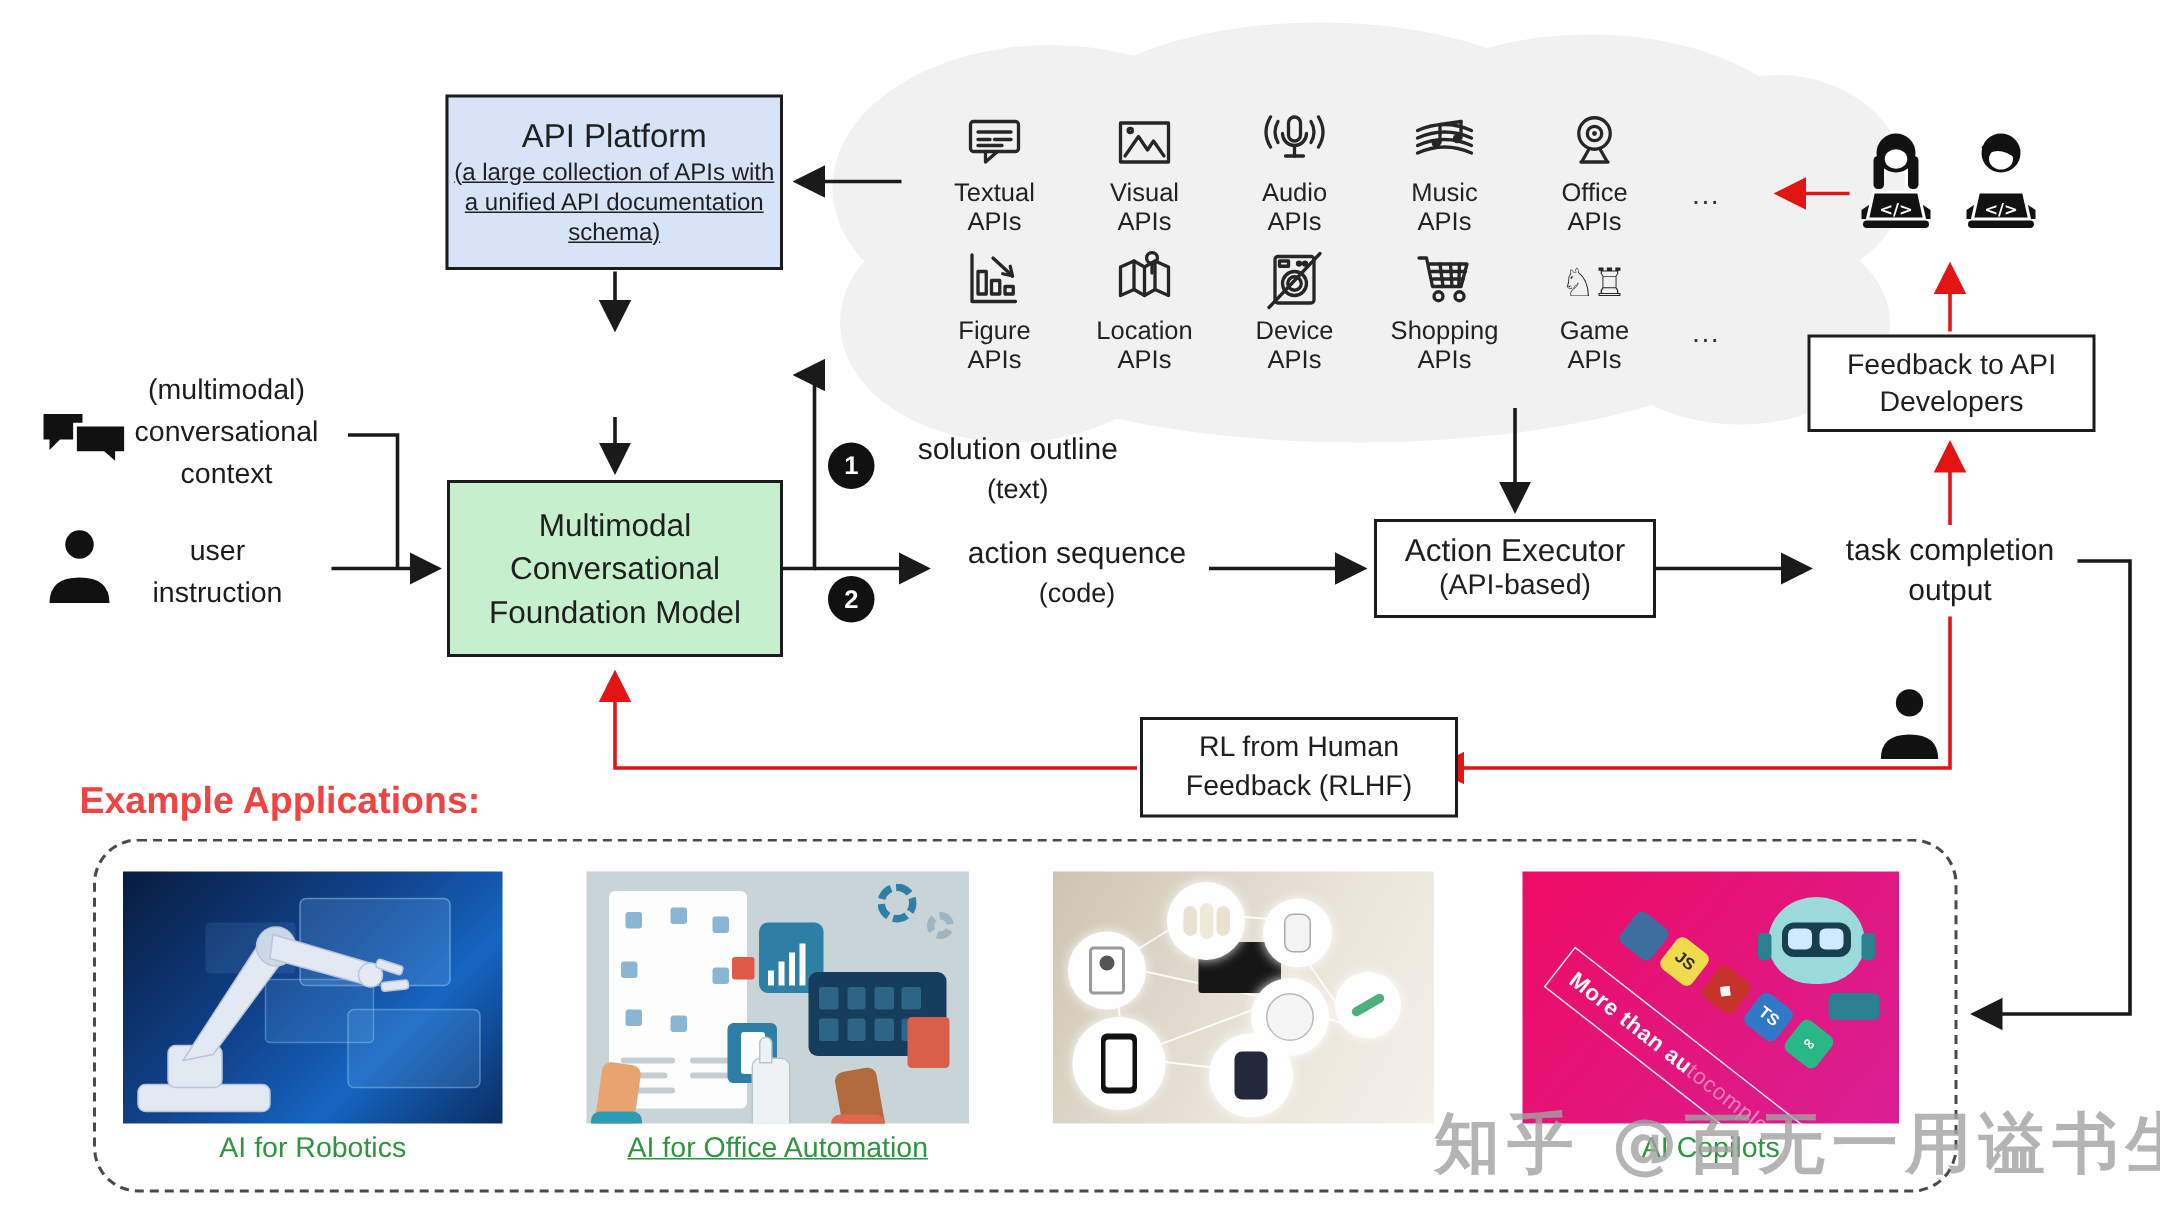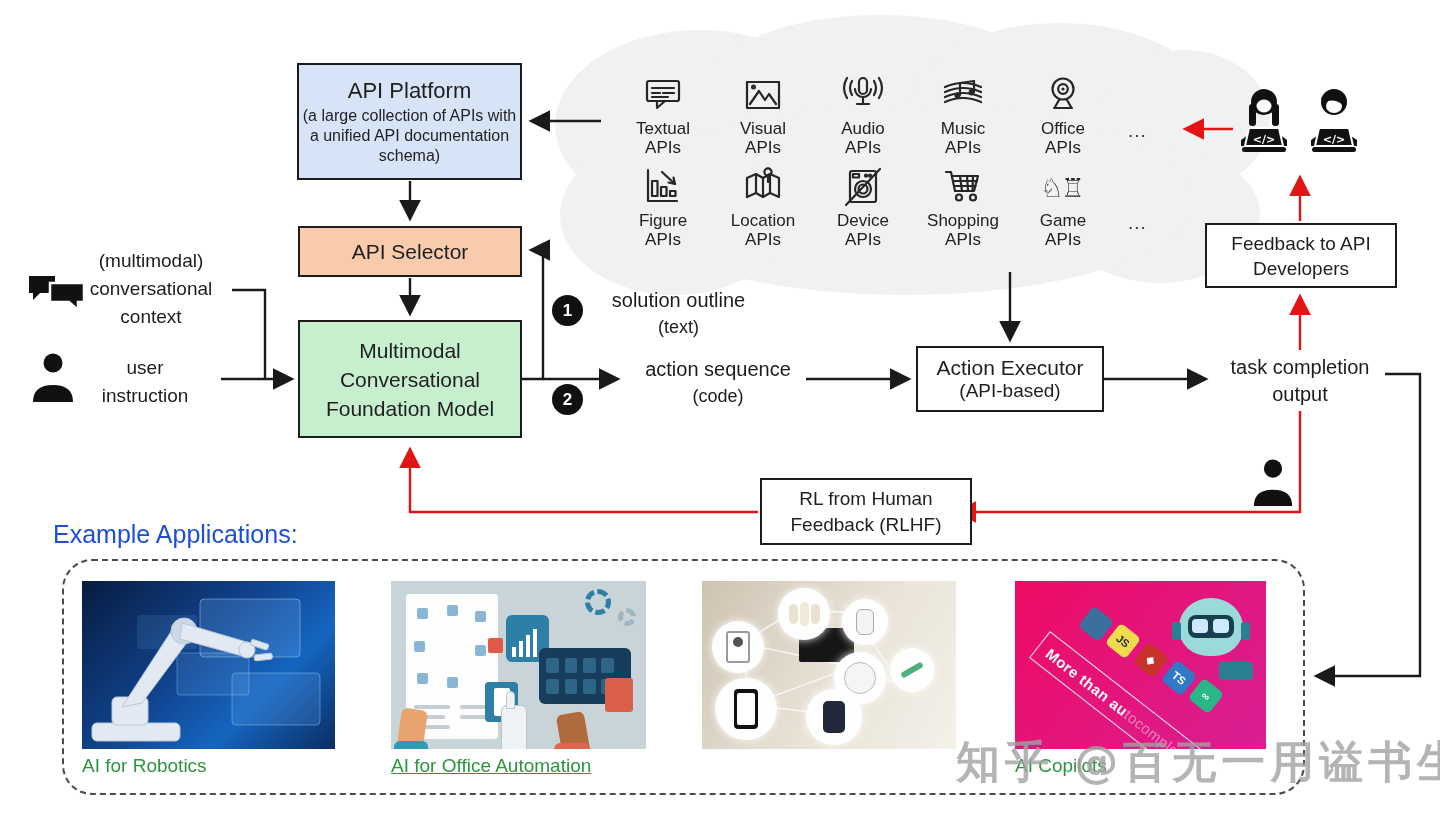--- a/index.html
+++ b/index.html
@@ -8,21 +8,21 @@
   .abs{position:absolute;}
   
   #cloud-svg{left:0;top:0;width:1440px;height:813px;z-index:1;pointer-events:none;}
   
   #arrows{left:0;top:0;width:1440px;height:813px;z-index:2;pointer-events:none;}
   
   .dbox{z-index:3;border:2.5px solid #1c1c1c;display:flex;flex-direction:column;
         align-items:center;justify-content:center;text-align:center;box-sizing:border-box;}
   #api-platform{left:297px;top:63px;width:225px;height:117px;background:#d7e4f7;}
   #api-platform .t{font-size:22px;}
-  #api-platform .s{font-size:16px;line-height:20px;margin-top:2px;}
+  #api-platform .s{font-size:16px;line-height:20px;margin-top:2px;text-decoration:underline;}
   #api-selector{left:298px;top:226px;width:224px;height:51px;background:#f8cbad;font-size:21px;}
   #mcfm{left:298px;top:320px;width:224px;height:118px;background:#c6efce;font-size:21px;line-height:29px;}
   #action-executor{left:916px;top:346px;width:188px;height:66px;background:#fff;}
   #action-executor .t{font-size:21px;}
   #action-executor .s{font-size:19px;}
   #feedback-box{left:1205px;top:223px;width:192px;height:65px;background:#fff;font-size:19px;line-height:25px;border-width:2px;}
   #rlhf-box{left:760px;top:478px;width:212px;height:67px;background:#fff;font-size:19px;line-height:26px;}
   
   .api-row{z-index:3;display:flex;}
   #api-row1{left:613px;top:74px;}
@@ -43,28 +43,28 @@
   #step1-circle{left:552px;top:295px;}
   #step2-circle{left:552px;top:384px;}
   #sol-label{left:596px;top:287px;width:165px;font-size:20px;line-height:26px;}
   #sol-label .s,#act-label .s{font-size:18px;text-align:center;}
   #act-label{left:632px;top:356px;width:172px;font-size:20px;line-height:26px;}
   #task-label{left:1214px;top:354px;width:172px;font-size:20px;line-height:27px;}
   #person-task{left:1251px;top:458px;z-index:3;}
   .dev-icon{z-index:3;top:86px;}
   #dev1{left:1233px;} #dev2{left:1303px;}
   
-  #examples-heading{left:53px;top:520px;font-size:25px;font-weight:normal;color:#1d4ed8;z-index:3;text-align:center;}
+  #examples-heading{left:53px;top:520px;font-size:25px;font-weight:bold;color:#ef4444;z-index:3;text-align:center;}
   #dashed-box{left:62px;top:559px;width:1243px;height:236px;border:2px dashed #4a4a4a;border-radius:30px;z-index:1;box-sizing:border-box;}
   .card{top:581px;height:168px;z-index:2;overflow:hidden;}
   #card1{left:82px;width:253px;background:linear-gradient(135deg,#071c3f 0%,#11448f 45%,#1565c0 70%,#0b2d63 100%);}
   #card2{left:391px;width:255px;background:#c9d4d9;}
   #card3{left:702px;width:254px;background:linear-gradient(120deg,#cdc3b2,#e9e3d7 55%,#f4f1ea);}
   #card4{left:1015px;width:251px;background:linear-gradient(130deg,#ee0b63,#d81f94);}
-  .caption{top:755px;font-size:19px;color:#2e9440;z-index:3;}
+  .caption{top:755px;text-align:center;font-size:19px;color:#2e9440;z-index:3;}
   #cap1{left:82px;width:253px;} #cap2{left:391px;width:255px;text-decoration:underline;} #cap3{left:702px;width:254px;} #cap4{left:1015px;width:251px;}
   
   .c2panel{position:absolute;left:6%;top:8%;width:36%;height:86%;background:#fdfdfd;border-radius:4px;}
   .c2sq{position:absolute;width:11px;height:11px;background:#8ab6d6;border-radius:2px;}
   .c2red{position:absolute;width:15px;height:15px;background:#e05a47;border-radius:2px;left:38%;top:34%;}
   .c2bar{position:absolute;height:4px;background:#c3cdd2;border-radius:2px;}
   .c2chart{position:absolute;left:45%;top:20%;width:17%;height:28%;background:#2e7fa5;border-radius:6px;}
   .c2chart i{position:absolute;bottom:5px;width:4px;background:#fff;}
   .c2doc{position:absolute;left:37%;top:60%;width:13%;height:24%;background:#2e7fa5;border-radius:4px;}
   .c2doc i{position:absolute;left:25%;top:15%;width:50%;height:70%;background:#fff;border-radius:2px;}
@@ -138,21 +138,20 @@
       <path d="M1233 129 L1186 129" marker-end="url(#mr)"></path>
       <path d="M1300 411 L1300 512 L958 512" marker-end="url(#mr)"></path>
       <path d="M758 512 L410 512 L410 450" marker-end="url(#mr)"></path>
     </g>
   </svg>
 
   <div id="api-platform" class="abs dbox">
     <div class="t">API Platform</div>
     <div class="s">(a large collection of APIs with a unified API documentation schema)</div>
   </div>
-  <div id="api-selector" class="abs dbox">API Selector</div>
   <div id="mcfm" class="abs dbox">Multimodal Conversational Foundation Model</div>
   <div id="action-executor" class="abs dbox">
     <div class="t">Action Executor</div>
     <div class="s">(API-based)</div>
   </div>
   <div id="feedback-box" class="abs dbox">Feedback to API Developers</div>
   <div id="rlhf-box" class="abs dbox">RL from Human Feedback (RLHF)</div>
 
   <div id="api-row1" class="abs api-row">
       <div class="api-cell"><span class="api-icon"><svg width="44" height="42" viewBox="0 0 44 42">

